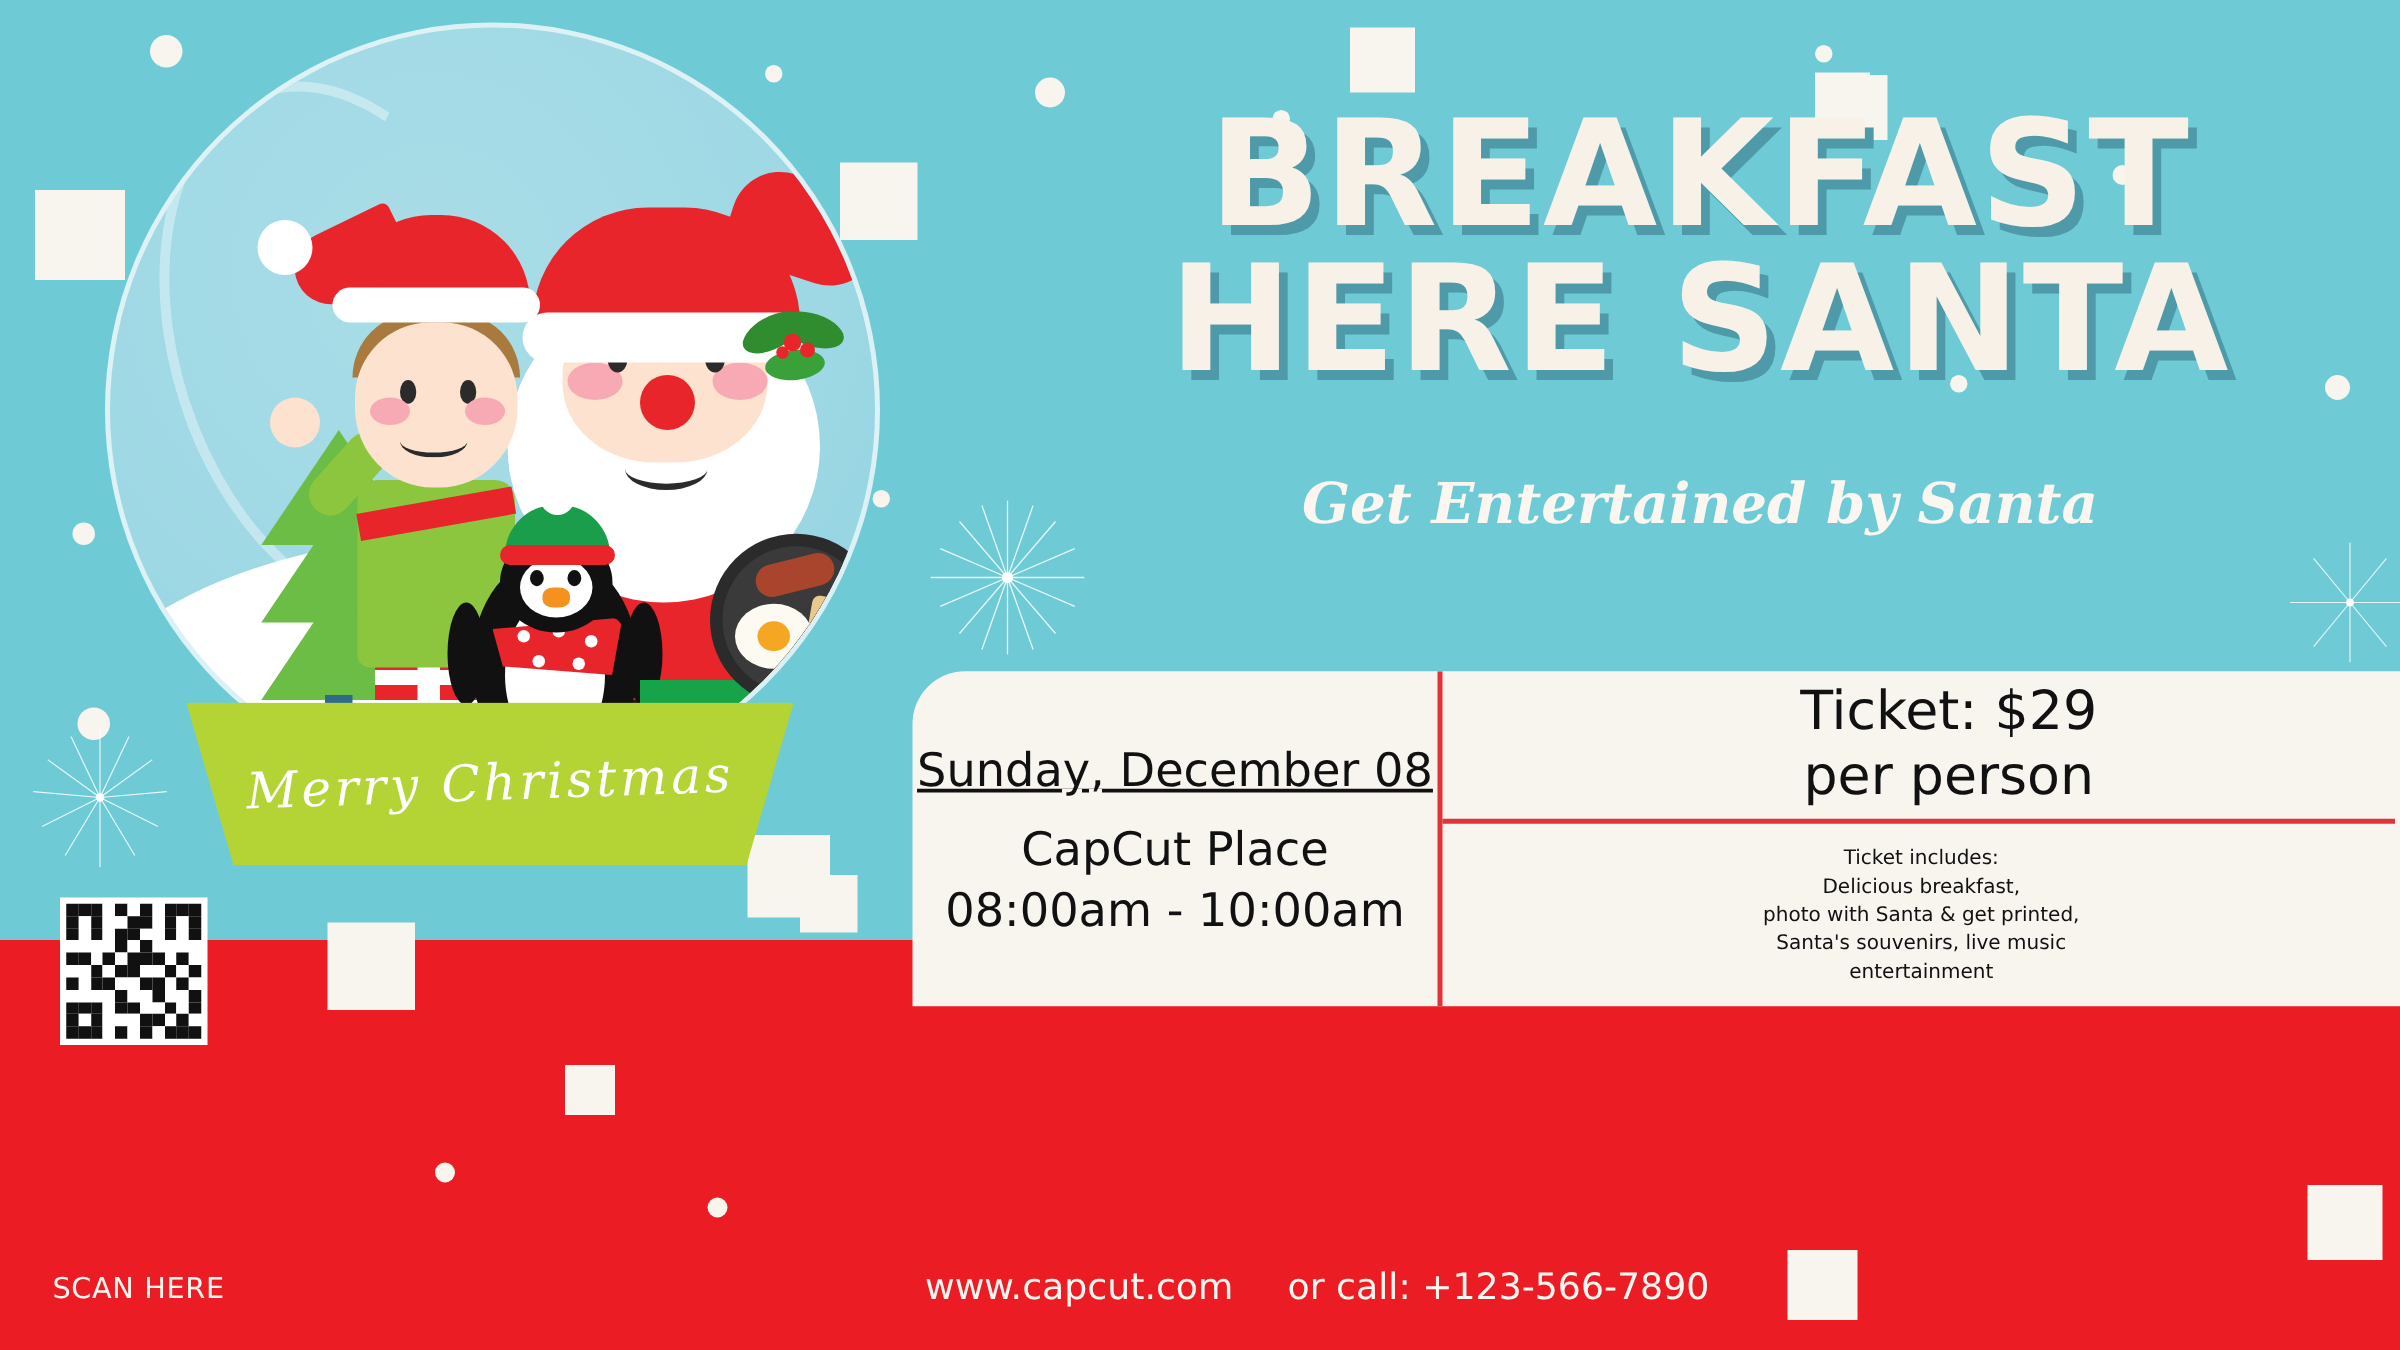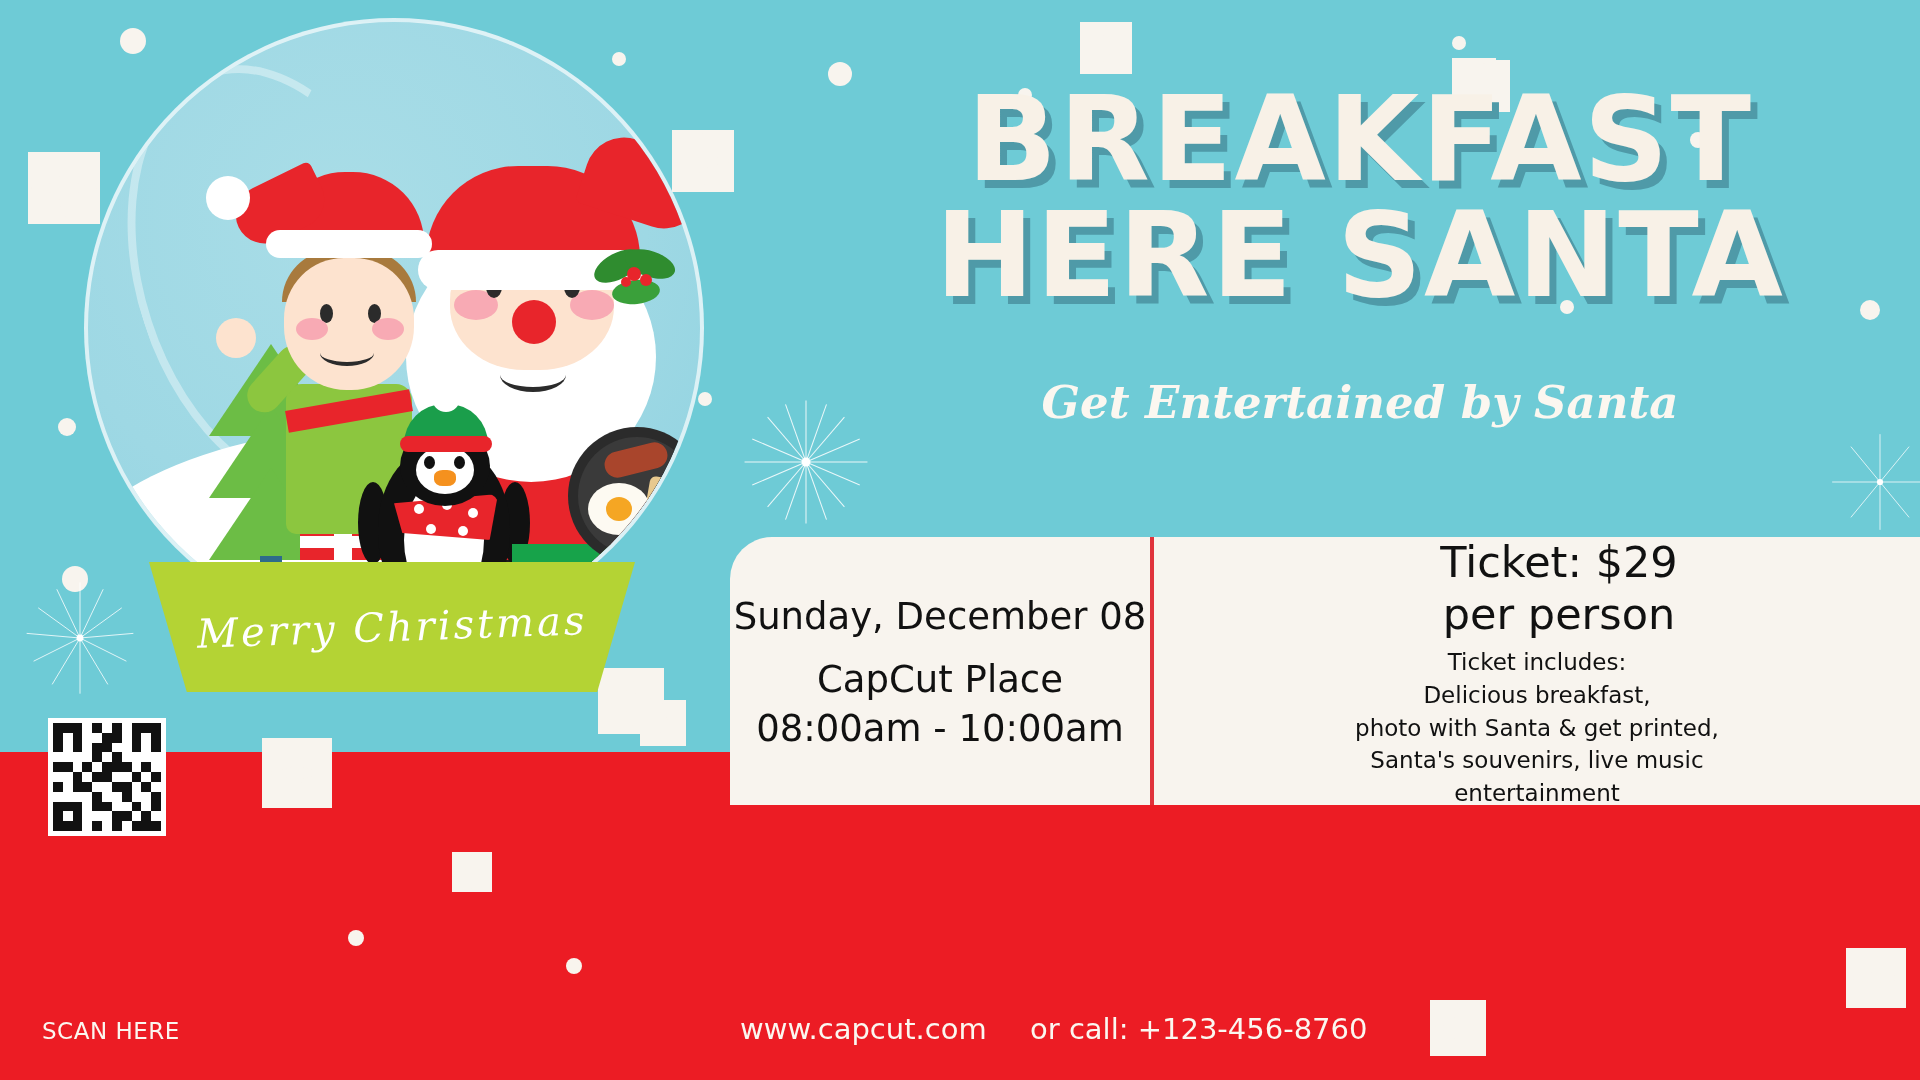--- a/index.html
+++ b/index.html
@@ -492,39 +492,40 @@
     align-items: center;
     justify-content: center;
     padding: 6px 0;
   }
   .date-text {
     font-family: "DejaVu Sans", sans-serif;
     font-size: 37px;
     color: #111111;
     margin-bottom: 18px;
     white-space: nowrap;
+    text-decoration: underline;
   }
   .venue-text, .time-text {
     font-family: "DejaVu Sans", sans-serif;
     font-size: 37px;
     color: #111111;
     line-height: 1.3;
     white-space: nowrap;
   }
   .price-line {
     font-family: "DejaVu Sans", sans-serif;
     font-size: 43px;
     color: #111111;
     line-height: 1.2;
     white-space: nowrap;
     margin-left: 44px;
   }
   .includes-line {
     font-family: "DejaVu Sans", sans-serif;
-    font-size: 23px;
+    font-size: 16px;
     color: #111111;
     line-height: 1.42;
     white-space: nowrap;
   }
 
   
   .qr {
     position: absolute;
     left: 48px; top: 718px;
     width: 118px; height: 118px;
@@ -919,15 +920,15 @@
         <i class="qr-cell on"></i>
         <i class="qr-cell"></i>
         <i class="qr-cell on"></i>
         <i class="qr-cell on"></i>
         <i class="qr-cell on"></i>
     </div>
   </div>
 
   <div class="scan-here">SCAN HERE</div>
   <div class="footer-item f-web">www.capcut.com</div>
-  <div class="footer-item f-call">or call: +123-456-8760</div>
+  <div class="footer-item f-call">or call: +123-566-7890</div>
 
 </div>
 
 </body></html>

